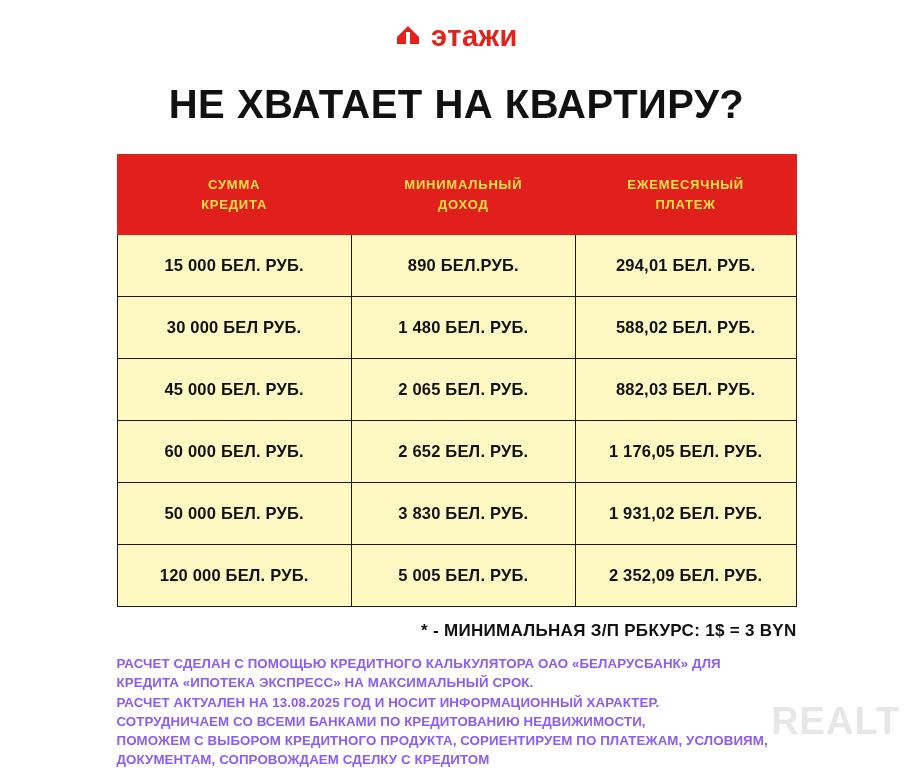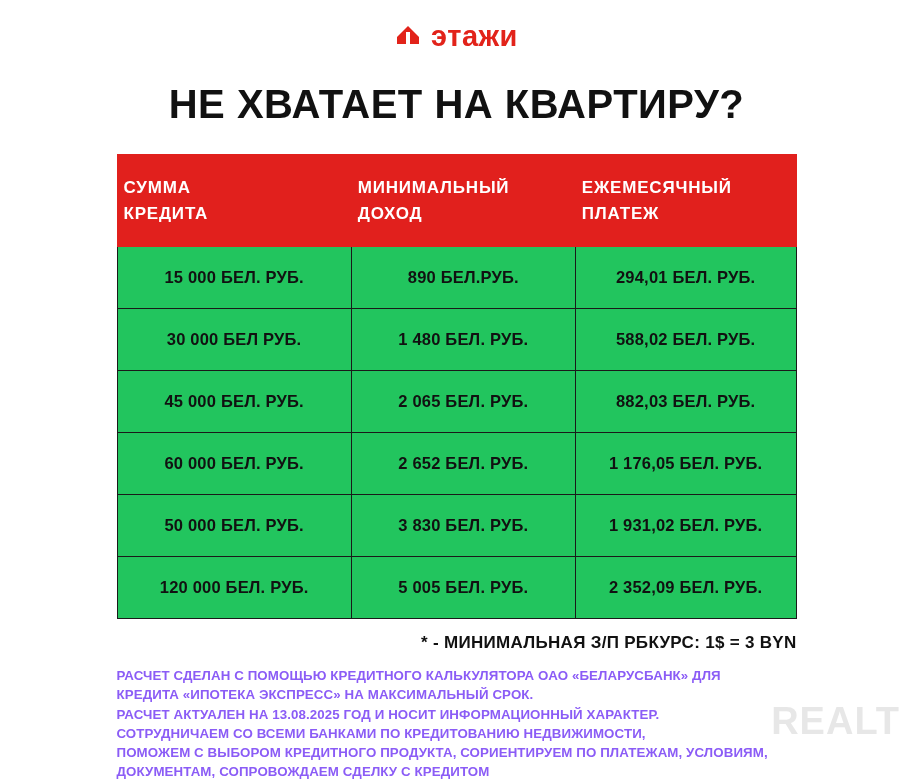--- a/index.html
+++ b/index.html
@@ -65,42 +65,42 @@
     margin: 27px auto 0 auto;
     width: 680px;
   }
   table.credit-table {
     width: 100%;
     border-collapse: collapse;
     table-layout: fixed;
   }
   table.credit-table thead th {
     background: #e1201d;
-    color: #ffffff;
-    font-size: 17px;
+    color: #fde047;
+    font-size: 13px;
     font-weight: bold;
     letter-spacing: 0.8px;
     line-height: 1.5;
     padding: 20px 6px;
-    text-align: left;
+    text-align: center;
     border: 1px solid #e1201d;
     vertical-align: middle;
   }
   table.credit-table thead th + th {
     border-left: 1px solid #ffffff;
   }
   table.credit-table tbody td {
     border: 1px solid #1a1a1a;
     text-align: center;
     font-size: 16.5px;
     font-weight: bold;
     color: #111111;
     padding: 21px 4px;
     letter-spacing: 0.2px;
-    background: #22c55e;
+    background: #fef9c3;
   }
   .col-a { width: 34.5%; }
   .col-b { width: 33%; }
   .col-c { width: 32.5%; }
 
   
   .note-row {
     width: 680px;
     margin: 14px auto 0 auto;
     display: flex;

